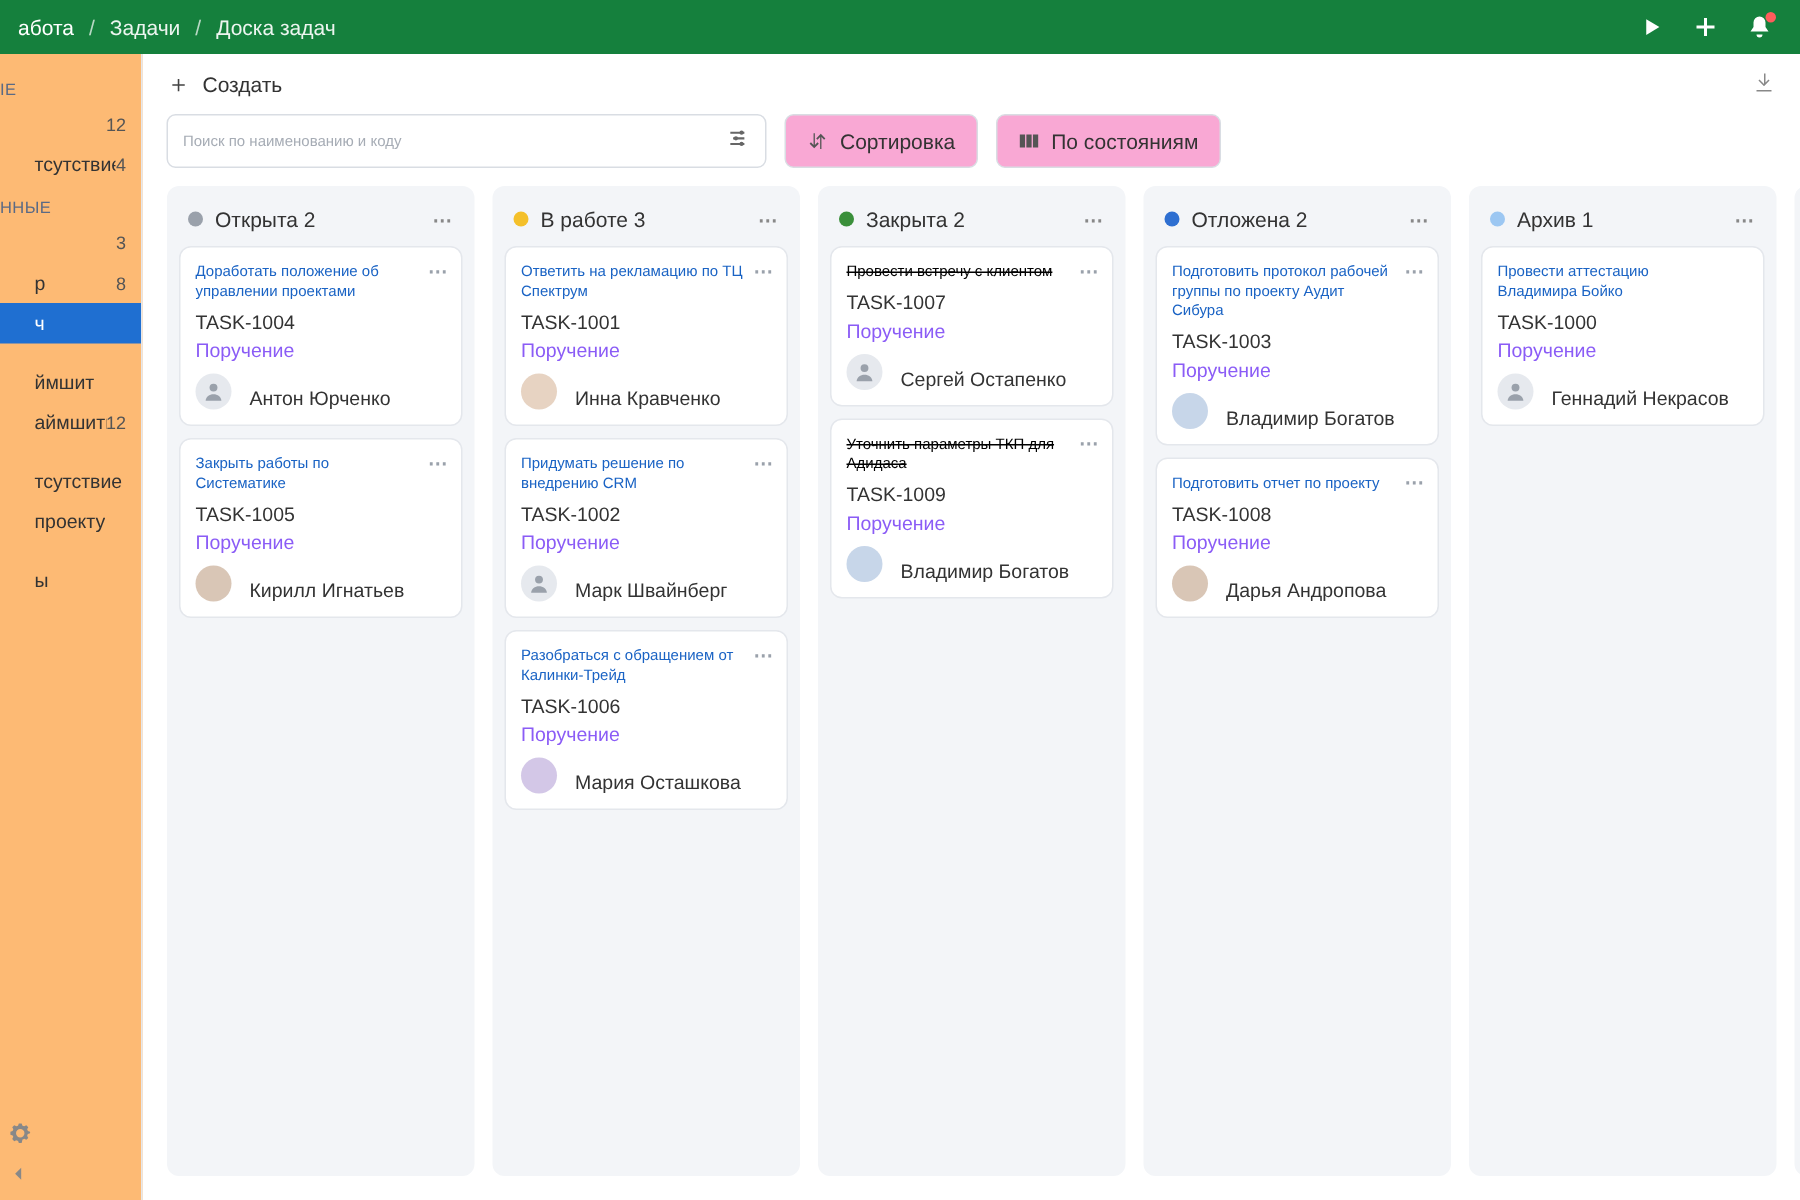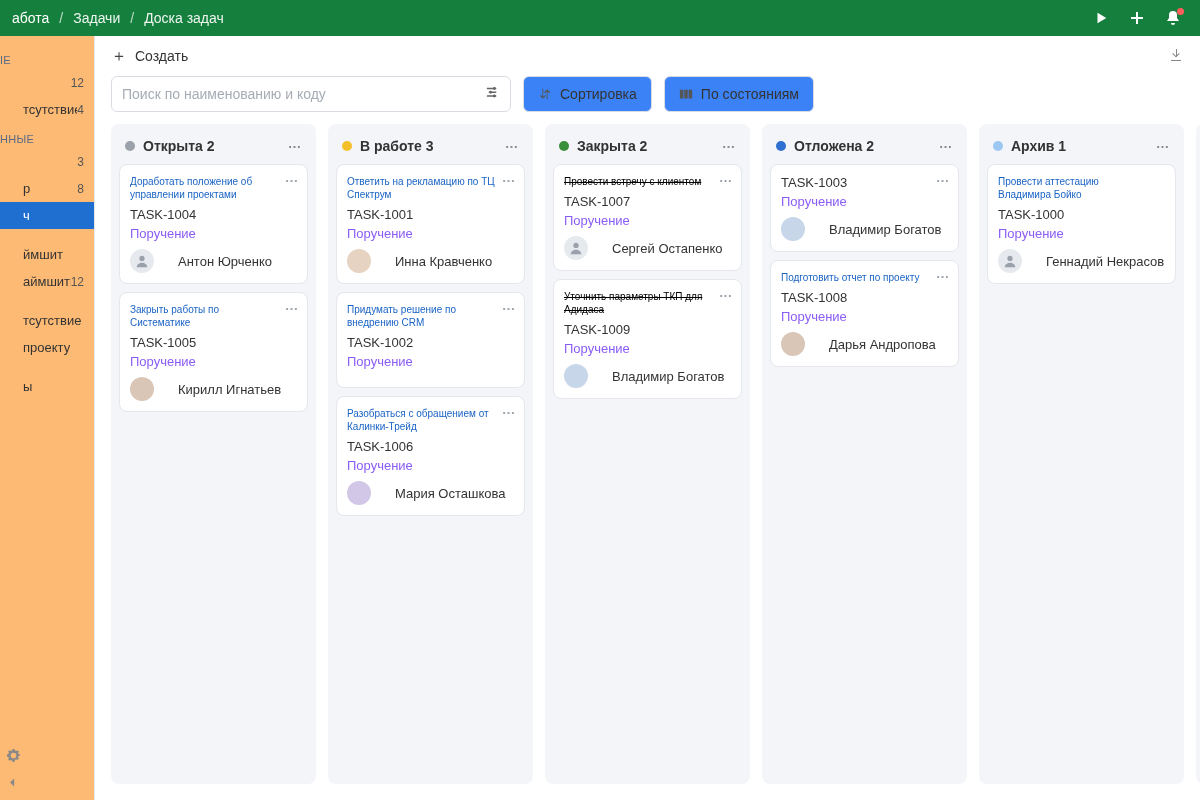--- a/index.html
+++ b/index.html
@@ -31,41 +31,41 @@
 .side-bottom .icn { cursor: pointer; }
 
 .content { flex: 1; display: flex; flex-direction: column; overflow: hidden; }
 .toolbar { height: 40px; display: flex; align-items: center; padding: 0 16px; justify-content: space-between; }
 .create-btn { display: flex; align-items: center; gap: 8px; color: #333; font-size: 14px; cursor: pointer; }
 .create-btn .plus { font-size: 16px; color: #444; }
 .dl-icon { color: #888; cursor: pointer; }
 
 .filterbar { display: flex; align-items: center; gap: 12px; padding: 0 16px 12px; }
 .search { flex: 0 0 400px; display: flex; align-items: center; border: 1px solid #d9dde3; border-radius: 6px; height: 36px; padding: 0 10px; background: #fff; }
-.search input { flex: 1; border: none; outline: none; font-size: 14px; color: #333; background: transparent; }
+.search input { flex: 1; border: none; outline: none; font-size: 10px; color: #333; background: transparent; }
 .search input::placeholder { color: #a6acb5; }
 .search .filter-ic { color: #666; cursor: pointer; }
-.pill { display: inline-flex; align-items: center; gap: 8px; height: 36px; padding: 0 14px; border: 1px solid #d9dde3; border-radius: 6px; background: #3b82f6; font-size: 14px; color: #333; cursor: pointer; }
+.pill { display: inline-flex; align-items: center; gap: 8px; height: 36px; padding: 0 14px; border: 1px solid #d9dde3; border-radius: 6px; background: #f9a8d4; font-size: 14px; color: #333; cursor: pointer; }
 .pill svg { fill: #555; }
 
 .board { flex: 1; overflow-x: auto; overflow-y: hidden; padding: 0 16px 16px; }
 .columns { display: flex; gap: 12px; height: 100%; }
 .col { width: 205px; flex: 0 0 205px; background: #f3f5f8; border-radius: 8px; padding: 8px; display: flex; flex-direction: column; }
 .col-hd { display: flex; align-items: center; justify-content: space-between; padding: 6px 6px 10px; }
-.col-title { display: flex; align-items: center; gap: 8px; font-size: 14px; font-weight: 700; color: #333; }
+.col-title { display: flex; align-items: center; gap: 8px; font-size: 14px; font-weight: 400; color: #333; }
 .dot { width: 10px; height: 10px; border-radius: 50%; display: inline-block; }
 .more { color: #888; cursor: pointer; font-weight: 700; letter-spacing: 1px; }
 .cards { display: flex; flex-direction: column; gap: 8px; }
 .card { background: #fff; border: 1px solid #e4e7ec; border-radius: 8px; padding: 10px 10px 10px; position: relative; cursor: pointer; }
 .card .cmore { position: absolute; top: 8px; right: 8px; color: #9aa1ab; cursor: pointer; letter-spacing: 1px; font-weight: 700; }
 .card .ctitle { color: #1a63c4; font-size: 10px; line-height: 1.3; margin-bottom: 6px; padding-right: 16px; }
 .card .ctitle.strike { text-decoration: line-through; color: #000000; }
 .card .ccode { color: #333; font-size: 13px; margin-bottom: 4px; }
 .card .ctype { color: #8b5cf6; font-size: 13px; margin-bottom: 8px; }
-.card .assn { display: flex; align-items: center; gap: 24px; }
+.card .assn { display: flex; align-items: flex-end; gap: 12px; }
 .avatar { width: 24px; height: 24px; border-radius: 50%; display: inline-flex; align-items: center; justify-content: center; background: #e6e9ee; color: #888; font-size: 11px; overflow: hidden; }
 .avatar.person { background: #d9c6b6; }
 .avatar.p2 { background: #c7d6e9; }
 .avatar.p3 { background: #e7d3c2; }
 .avatar.p4 { background: #d3c7e7; }
 .avatar svg { fill: #9aa1ab; }
 .aname { font-size: 13px; color: #333; }
 .extra-col { width: 12px; flex: 0 0 12px; background: #f3f5f8; border-radius: 8px 0 0 8px; }
 </style>
 </head>
@@ -266,20 +266,29 @@
                   <div class="assn">
                     <span class="avatar p3"></span>
                     <span class="aname">Инна Кравченко</span>
                   </div>
                 </div>
                 <div class="card">
                   <span class="cmore">⋯</span>
                   <div class="ctitle">Придумать решение по внедрению CRM</div>
                   <div class="ccode">TASK-1002</div>
                   <div class="ctype">Поручение</div>
+                  <div class="assn">
+                    <span class="avatar">
+                      <svg viewBox="0 0 16 16" width="14" height="14">
+                        <circle cx="8" cy="5" r="3"></circle>
+                        <path d="M2 15c0-3 3-5 6-5s6 2 6 5H2z"></path>
+                      </svg>
+                    </span>
+                    <span class="aname">Марк Швайнберг</span>
+                  </div>
                 </div>
                 <div class="card">
                   <span class="cmore">⋯</span>
                   <div class="ctitle">Разобраться с обращением от Калинки-Трейд</div>
                   <div class="ccode">TASK-1006</div>
                   <div class="ctype">Поручение</div>
                   <div class="assn">
                     <span class="avatar p4"></span>
                     <span class="aname">Мария Осташкова</span>
                   </div>
@@ -326,20 +335,21 @@
               <div class="col-hd">
                 <div class="col-title">
                   <span class="dot" style="background:#2e6fd1"></span>
                   <span>Отложена 2</span>
                 </div>
                 <span class="more">⋯</span>
               </div>
               <div class="cards">
                 <div class="card">
                   <span class="cmore">⋯</span>
+                  <div class="ctitle">Подготовить протокол рабочей группы по проекту Аудит Сибура</div>
                   <div class="ccode">TASK-1003</div>
                   <div class="ctype">Поручение</div>
                   <div class="assn">
                     <span class="avatar p2"></span>
                     <span class="aname">Владимир Богатов</span>
                   </div>
                 </div>
                 <div class="card">
                   <span class="cmore">⋯</span>
                   <div class="ctitle">Подготовить отчет по проекту</div>

